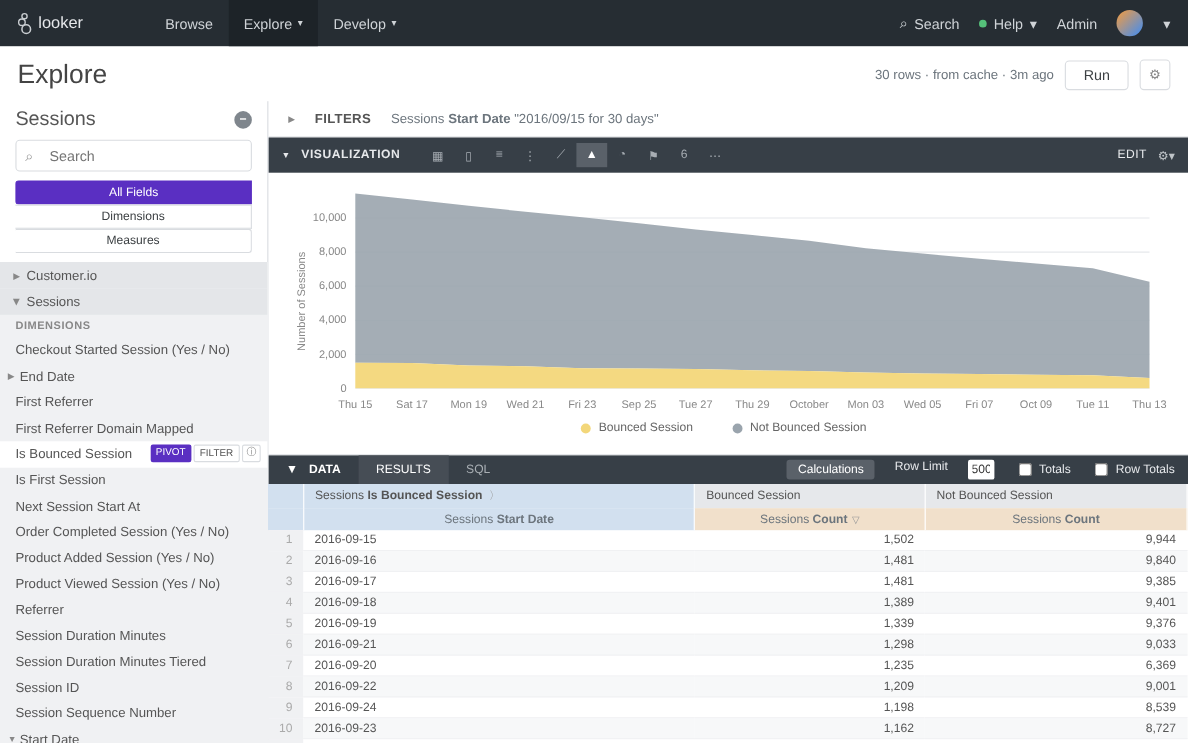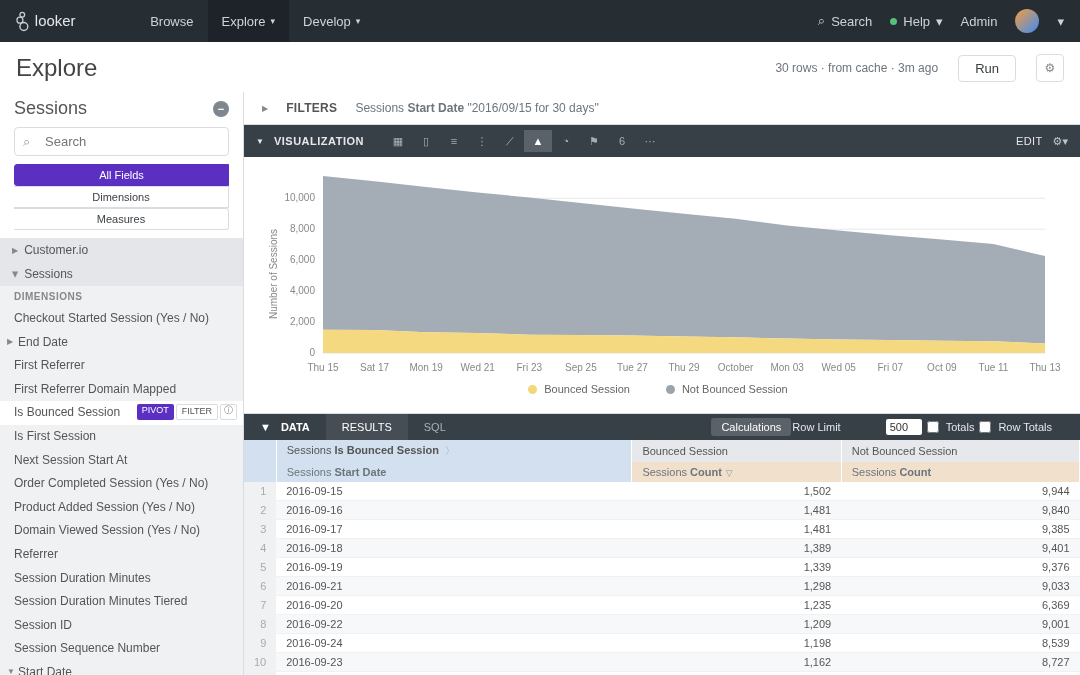--- a/index.html
+++ b/index.html
@@ -24,21 +24,21 @@
   .nav-item .chev{font-size:9px;margin-left:5px;}
   .nav-spacer{flex:1;}
   .nav-right{display:flex;align-items:center;gap:18px;}
   .nav-search{display:flex;align-items:center;gap:6px;cursor:pointer;}
   .nav-help{display:flex;align-items:center;gap:6px;cursor:pointer;justify-content:space-between;}
   .dot-green{width:7px;height:7px;border-radius:50%;background:#55c17a;}
   .avatar{width:24px;height:24px;border-radius:50%;background:linear-gradient(135deg,#f79c3c,#3c8cf7);}
   
   .explore-head{display:flex;align-items:center;padding:12px 16px 10px;}
   .explore-title{font-size:24px;font-weight:400;color:#444;}
-  .explore-meta{margin-left:auto;display:flex;align-items:center;gap:20px;color:var(--text-light);font-size:12px;}
+  .explore-meta{margin-left:auto;display:flex;align-items:center;gap:10px;color:var(--text-light);font-size:12px;}
   .run-btn{border:1px solid var(--border);border-radius:4px;padding:5px 16px;background:#fff;cursor:pointer;color:var(--text);font-size:13px;}
   .gear-btn{border:1px solid var(--border);border-radius:4px;width:28px;height:28px;display:flex;align-items:center;justify-content:center;color:#888;cursor:pointer;}
   
   .workspace{display:flex;height:calc(675px - 42px - 48px);}
   .sidebar{width:244px;flex:none;display:flex;flex-direction:column;border-right:1px solid var(--border);}
   .sb-head{display:flex;align-items:center;padding:6px 14px 8px;}
   .sb-title{font-size:18px;font-weight:400;color:#555;}
   .sb-collapse{margin-left:auto;width:16px;height:16px;border-radius:50%;background:#7f868d;color:#fff;display:flex;align-items:center;justify-content:center;font-size:11px;font-weight:bold;cursor:pointer;}
   .sb-search{padding:0 14px 8px;}
   .sb-search input{width:100%;padding:6px 10px 6px 30px;border:1px solid var(--border);border-radius:4px;font-size:13px;background:#fff;}
@@ -87,34 +87,34 @@
   .chart-svg{width:100%;height:210px;display:block;}
   .legend{display:flex;gap:36px;justify-content:center;padding:4px 0 10px;font-size:11px;color:#666;}
   .legend-item{display:flex;align-items:center;gap:7px;}
   .legend-sw{width:9px;height:9px;border-radius:50%;}
   
   .data-bar{background:var(--panel-bar);color:#e6e8eb;display:flex;align-items:center;font-size:11px;}
   .data-tab-strip{display:flex;}
   .data-tab{padding:7px 16px;cursor:pointer;color:#a9afb4;}
   .data-tab.primary{display:flex;align-items:center;gap:10px;color:#fff;font-weight:600;}
   .data-tab.active{background:var(--panel-bar-light);color:#fff;}
-  .data-bar .right{margin-left:auto;display:flex;align-items:center;gap:1px;padding-right:28px;}
+  .data-bar .right{margin-left:auto;display:flex;gap:18px;padding-right:12px;}
   .calc-btn{background:#5a6169;color:#fff;padding:3px 10px;border-radius:3px;font-size:11px;}
   .row-limit-lbl{white-space:nowrap;}
-  .row-limit{width:36px;padding:2px 4px;font-size:11px;background:#fff;color:#333;border:none;border-radius:2px;margin-left:44px;}
+  .row-limit{width:24px;padding:2px 4px;font-size:11px;background:#fff;color:#333;border:none;border-radius:2px;}
   .chk{display:flex;align-items:center;gap:4px;}
   .chk input{width:12px;height:12px;}
   
   .tbl-wrap{flex:1;overflow:auto;}
   .data-table{width:100%;border-collapse:collapse;font-size:11px;}
   .hdr1 th{background:#d2e0ef;font-weight:400;text-align:left;padding:4px 10px;color:#555;border-right:1px solid #fff;}
   .hdr1 th:first-child{width:22px;}
   .hdr1 th.piv{font-size:11px;}
   .hdr1 th.col{background:#e6e8eb;text-align:left;}
-  .hdr2 th{background:#e6e8eb;font-weight:400;text-align:left;padding:4px 10px;color:#6c757d;border-right:1px solid #fff;}
+  .hdr2 th{background:#e6e8eb;font-weight:400;text-align:center;padding:4px 10px;color:#6c757d;border-right:1px solid #fff;}
   .hdr2 th.dim{background:#d2e0ef;}
   .hdr2 th.meas{background:#f1e0cb;}
   .data-table tbody td{padding:3px 10px;border-bottom:1px solid #f0f1f3;color:#555;}
   .data-table tbody tr:nth-child(even) td{background:#f7f8f9;}
   .data-table tbody td.idx{text-align:right;color:#aaa;width:22px;background:#f0f1f3!important;}
   .data-table tbody td.num{text-align:right;}
   .sort-ind{font-size:9px;margin-left:4px;color:#999;}
   .arrow-r{font-size:10px;color:#999;margin-left:6px;}
 </style>
 </head>
@@ -202,21 +202,21 @@
         <div class="sb-dim"><span>First Referrer Domain Mapped</span></div>
         <div class="sb-dim sel"><span>Is Bounced Session</span><span class="pill">
             <span class="pill-pivot">PIVOT</span>
             <span class="pill-filter">FILTER</span>
             <span class="pill-info">ⓘ</span>
           </span></div>
         <div class="sb-dim"><span>Is First Session</span></div>
         <div class="sb-dim"><span>Next Session Start At</span></div>
         <div class="sb-dim"><span>Order Completed Session (Yes / No)</span></div>
         <div class="sb-dim"><span>Product Added Session (Yes / No)</span></div>
-        <div class="sb-dim"><span>Domain Viewed Session (Yes / No)</span></div>
+        <div class="sb-dim"><span>Product Viewed Session (Yes / No)</span></div>
         <div class="sb-dim"><span>Referrer</span></div>
         <div class="sb-dim"><span>Session Duration Minutes</span></div>
         <div class="sb-dim"><span>Session Duration Minutes Tiered</span></div>
         <div class="sb-dim"><span>Session ID</span></div>
         <div class="sb-dim"><span>Session Sequence Number</span></div>
         <div class="sb-dim has-tri"><span class="d-tri">▼</span><span>Start Date</span></div>
         <div class="sb-dim sel sb-sub"><span>Date</span><span class="pill">
             <span class="pill-pivot">PIVOT</span>
             <span class="pill-filter active">FILTER</span>
             <span class="pill-info">ⓘ</span>

